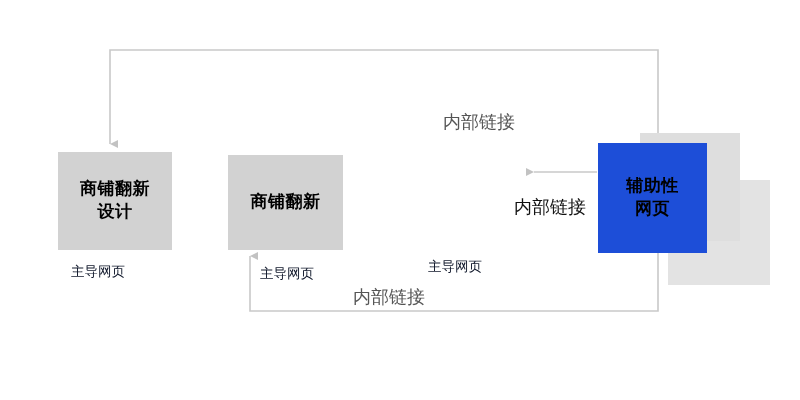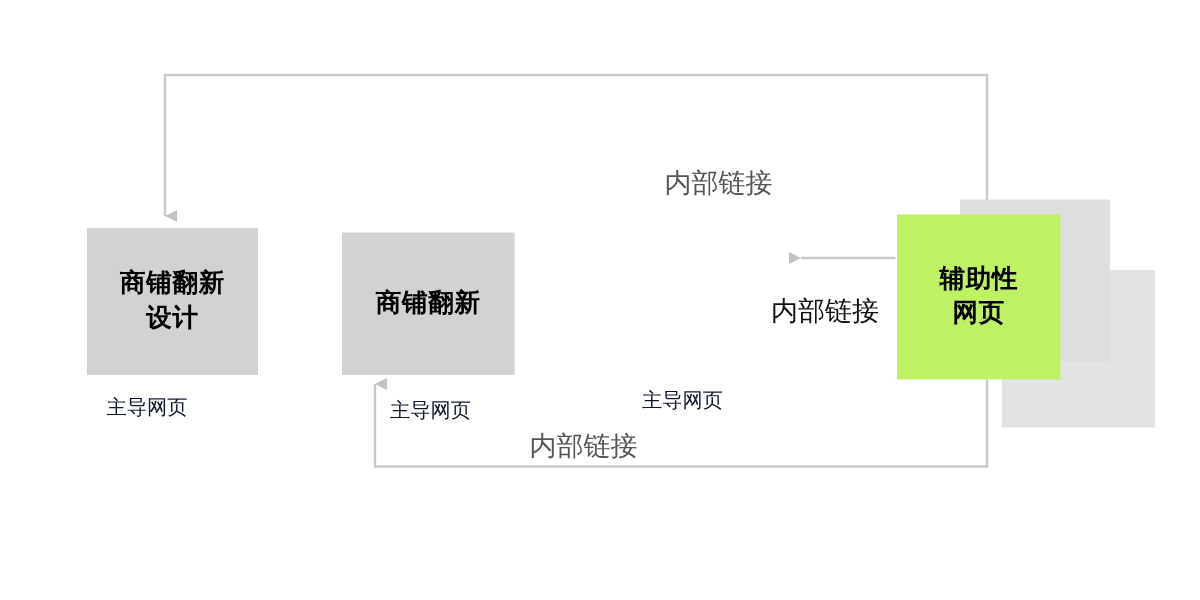--- a/index.html
+++ b/index.html
@@ -117,21 +117,21 @@
 
   <div class="node" style="left:228px; top:155px; width:115px; height:95px;text-align:right;">
     <span class="node-label-text">商铺翻新</span>
   </div>
   <div class="caption" style="left:260px; top:265px;">主导网页</div>
 
   <div class="caption" style="left:428px; top:258px;">主导网页</div>
 
   <div class="shadow" style="left:668px; top:180px; width:102px; height:105px;"></div>
   <div class="shadow mid" style="left:640px; top:133px; width:100px; height:108px;"></div>
-  <div class="node" style="left:598px; top:143px; width:109px; height:110px; background:#bef264;">
+  <div class="node" style="left:598px; top:143px; width:109px; height:110px; background:#1d4ed8;">
     <span class="node-label-text">辅助性
 网页</span>
   </div>
 
   <div class="edge-label gray" style="left:443px; top:110px;">内部链接</div>
 
   <div class="edge-label dark" style="left:514px; top:195px;">内部链接</div>
 
   <div class="edge-label gray" style="left:353px; top:285px;">内部链接</div>
 

